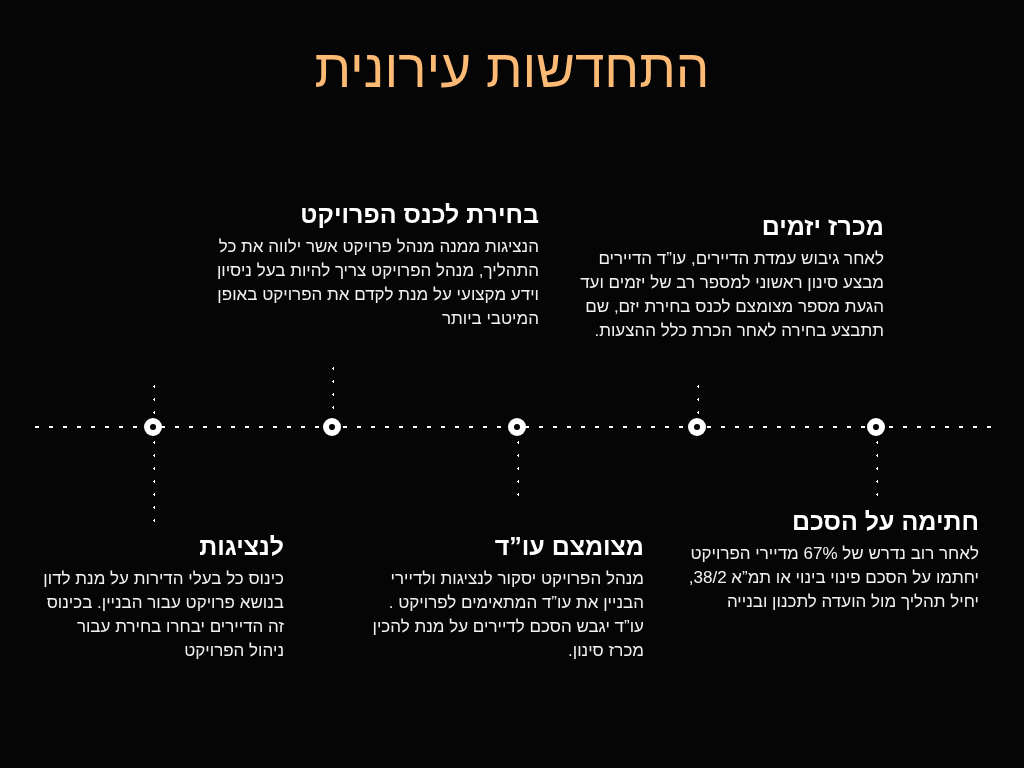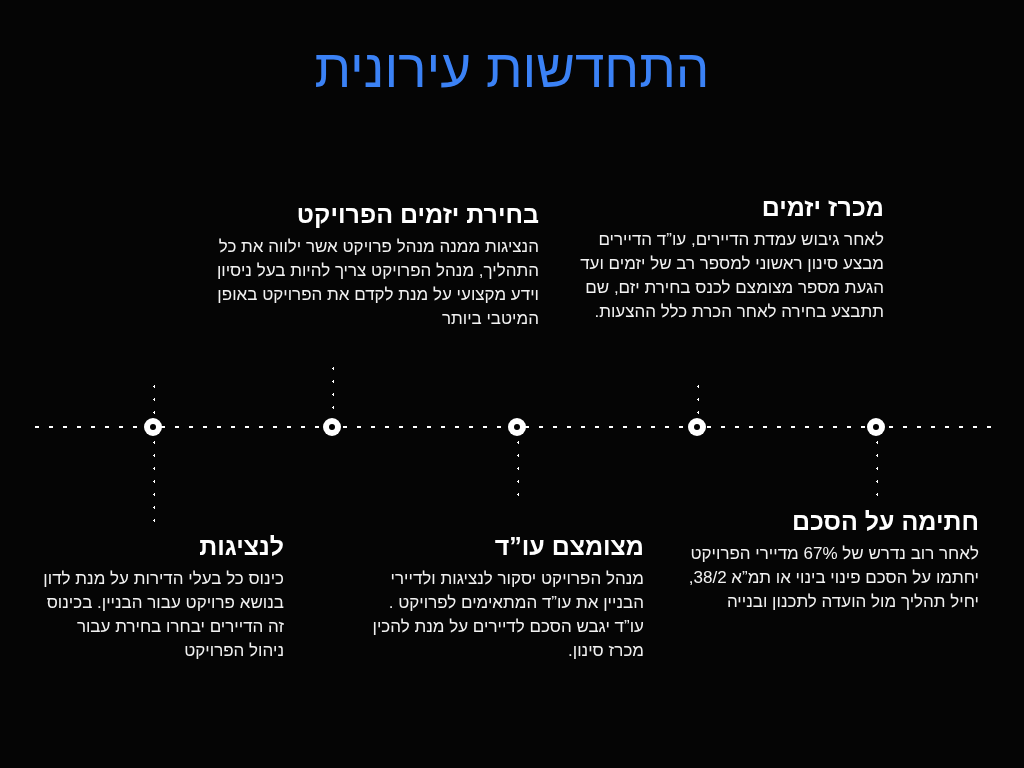--- a/index.html
+++ b/index.html
@@ -24,21 +24,21 @@
 
   #page-title {
     position: absolute;
     top: 38px;
     left: 0;
     width: 100%;
     text-align: center;
     font-size: 53px;
     font-weight: 400;
     letter-spacing: 0px;
-    color: #3b82f6;
+    color: #fdba74;
     direction: rtl;
   }
 
   
   #timeline-axis {
     position: absolute;
     top: 426px;
     left: 30px;
     width: 964px;
     height: 2px;
@@ -97,21 +97,21 @@
   }
   .block p {
     margin: 0;
     font-size: 17px;
     line-height: 1.42;
     color: #f2f2f2;
     font-weight: 400;
   }
 
   
-  #block-yazamim   { top: 193px; right: 140px; width: 320px; }
+  #block-yazamim   { top: 212px; right: 140px; width: 320px; }
   #block-manager   { top: 200px; right: 485px; width: 352px; }
 
   
   #block-signature { top: 507px; right: 45px;  width: 310px; }
   #block-lawyer    { top: 532px; right: 380px; width: 280px; }
   #block-organize  { top: 532px; right: 740px; width: 245px; }
 </style>
 </head>
 <body>
 
@@ -134,21 +134,21 @@
   <div class="node" style="left: 517px;"></div>
   <div class="node" style="left: 697px;"></div>
   <div class="node" style="left: 876px;"></div>
 
   <div class="block" id="block-yazamim">
     <h2>מכרז יזמים</h2>
     <p>לאחר גיבוש עמדת הדיירים, עו”ד הדיירים מבצע סינון ראשוני למספר רב של יזמים ועד הגעת מספר מצומצם לכנס בחירת יזם, שם תתבצע בחירה לאחר הכרת כלל ההצעות.</p>
   </div>
 
   <div class="block" id="block-manager">
-    <h2>בחירת יזמים הפרויקט</h2>
+    <h2>בחירת לכנס הפרויקט</h2>
     <p>הנציגות ממנה מנהל פרויקט אשר ילווה את כל התהליך, מנהל הפרויקט צריך להיות בעל ניסיון וידע מקצועי על מנת לקדם את הפרויקט באופן המיטבי ביותר</p>
   </div>
 
   <div class="block" id="block-signature">
     <h2>חתימה על הסכם</h2>
     <p>לאחר רוב נדרש של 67% מדיירי הפרויקט יחתמו על הסכם פינוי בינוי או תמ”א 38/2, יחיל תהליך מול הועדה לתכנון ובנייה</p>
   </div>
 
   <div class="block" id="block-lawyer">
     <h2>מצומצם עו”ד</h2>

